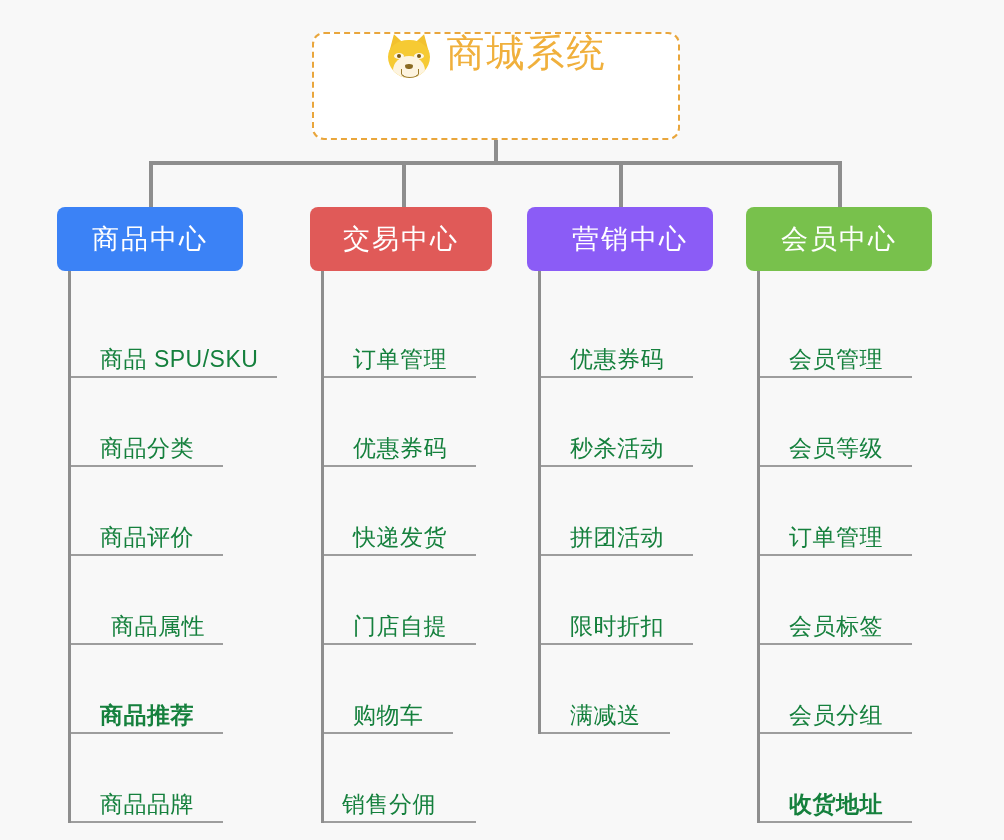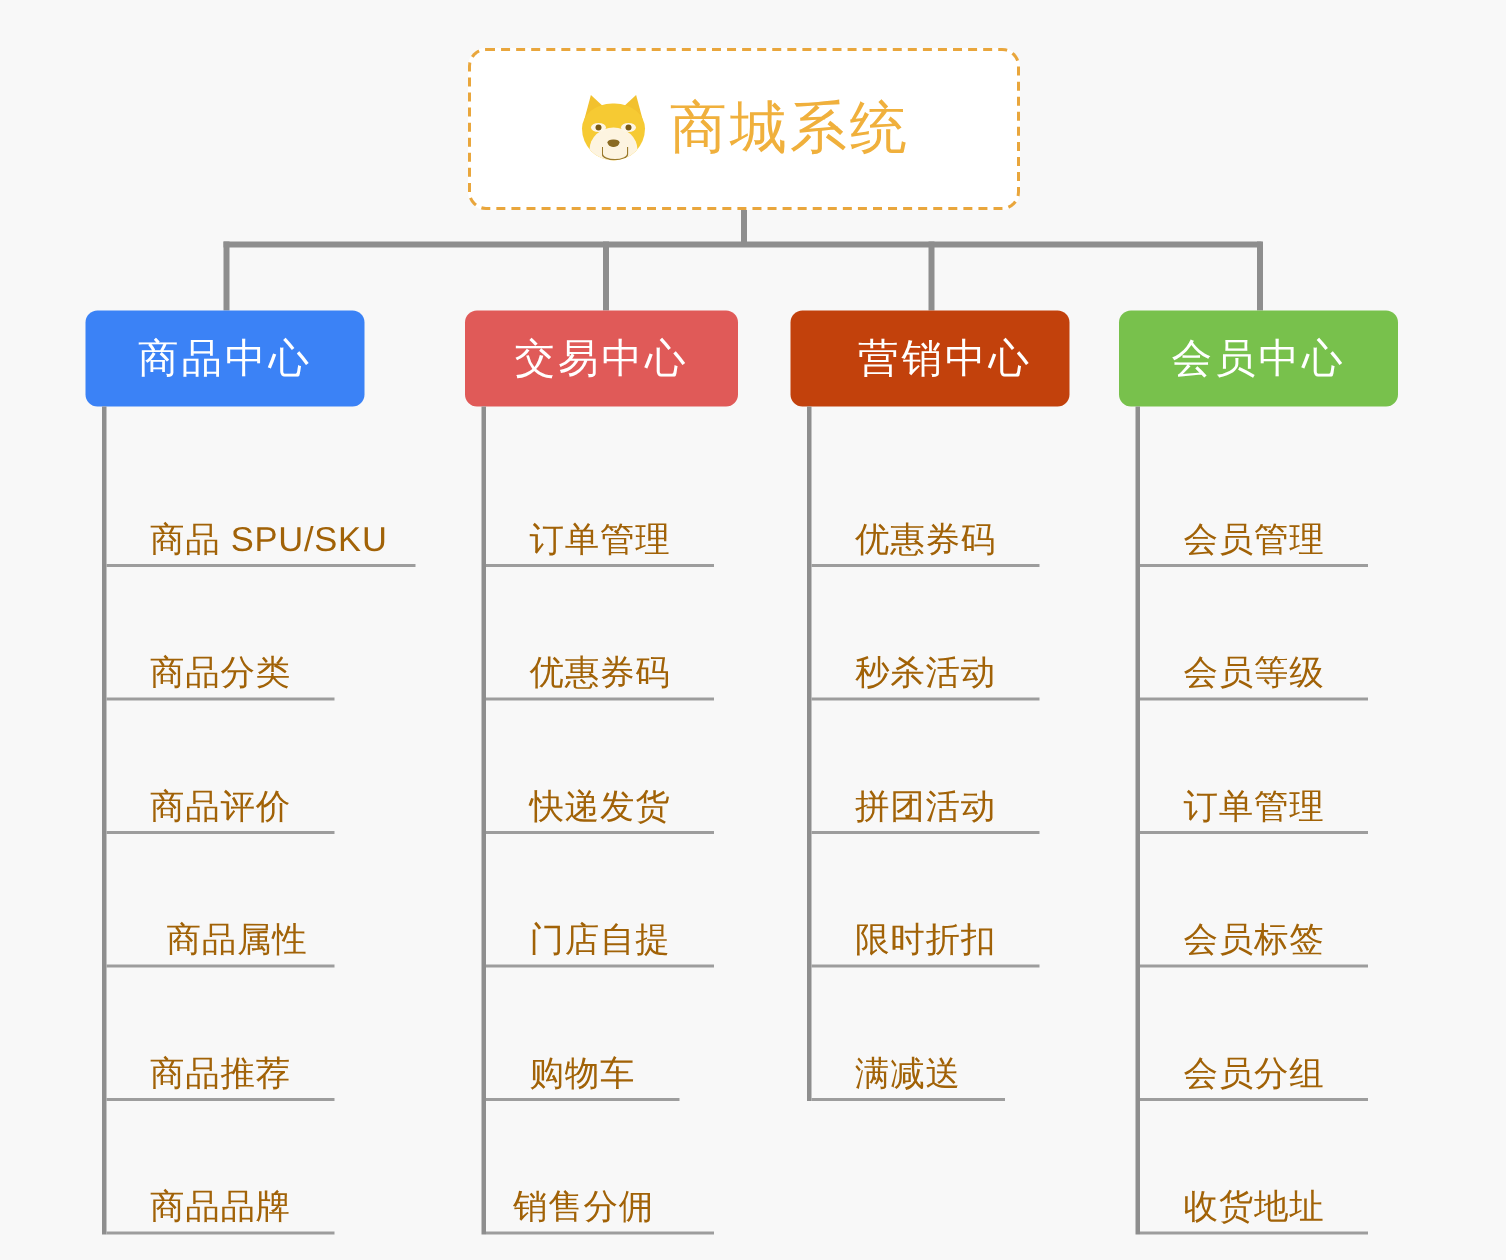--- a/index.html
+++ b/index.html
@@ -28,21 +28,20 @@
     position: absolute;
     left: 312px;
     top: 32px;
     width: 368px;
     height: 108px;
     box-sizing: border-box;
     background: #ffffff;
     border: 2px dashed #e9a63c;
     border-radius: 12px;
     display: flex;
-    align-items: center;
     justify-content: center;
     gap: 15px;
   }
   .root-label {
     font-size: 38px;
     color: #f0b03c;
     letter-spacing: 2px;
     line-height: 1;
     white-space: nowrap;
   }
@@ -179,21 +178,21 @@
     height: 89px;
     display: flex;
     align-items: flex-end;
     box-sizing: border-box;
     border-bottom: 2px solid #9d9d9d;
     padding-left: 29px;
     padding-bottom: 4px;
   }
   .leaf-label {
     font-size: 23px;
-    color: #a16207;
+    color: #15803d;
     line-height: 1.1;
     white-space: nowrap;
     letter-spacing: 0.5px;
     margin-top: 39px;
   }
 </style>
 </head>
 <body>
 
 <div id="mindmap">
@@ -233,21 +232,21 @@
           </div>
           <div class="leaf-item" style="width: 152px;">
             <span class="leaf-label">商品分类</span>
           </div>
           <div class="leaf-item" style="width: 152px;">
             <span class="leaf-label">商品评价</span>
           </div>
           <div class="leaf-item" style="width: 152px; padding-left: 40px;">
             <span class="leaf-label">商品属性</span>
           </div>
-          <div class="leaf-item" style="width: 152px;">
+          <div class="leaf-item" style="width: 152px; font-weight: bold;">
             <span class="leaf-label">商品推荐</span>
           </div>
           <div class="leaf-item" style="width: 152px;">
             <span class="leaf-label">商品品牌</span>
           </div>
         </div>
       </div>
       <div class="column" style="left: 310px; width: 182px;">
         <div class="col-header" style="background: rgb(224, 90, 88); width: 182px;">
           <span>交易中心</span>
@@ -267,21 +266,21 @@
           </div>
           <div class="leaf-item" style="width: 129px;">
             <span class="leaf-label">购物车</span>
           </div>
           <div class="leaf-item" style="width: 152px; padding-left: 18px;">
             <span class="leaf-label">销售分佣</span>
           </div>
         </div>
       </div>
       <div class="column" style="left: 527px; width: 186px;">
-        <div class="col-header" style="background: #c2410c; width: 186px; padding-left: 20px;">
+        <div class="col-header" style="background: #8b5cf6; width: 186px; padding-left: 20px;">
           <span>营销中心</span>
         </div>
         <div class="leaf-list" style="border-left-color: rgb(142, 142, 142);">
           <div class="leaf-item" style="width: 152px;">
             <span class="leaf-label">优惠券码</span>
           </div>
           <div class="leaf-item" style="width: 152px;">
             <span class="leaf-label">秒杀活动</span>
           </div>
           <div class="leaf-item" style="width: 152px;">
@@ -308,20 +307,20 @@
           </div>
           <div class="leaf-item" style="width: 152px;">
             <span class="leaf-label">订单管理</span>
           </div>
           <div class="leaf-item" style="width: 152px;">
             <span class="leaf-label">会员标签</span>
           </div>
           <div class="leaf-item" style="width: 152px;">
             <span class="leaf-label">会员分组</span>
           </div>
-          <div class="leaf-item" style="width: 152px;">
+          <div class="leaf-item" style="width: 152px; font-weight: bold;">
             <span class="leaf-label">收货地址</span>
           </div>
         </div>
       </div>
     </div>
 
 </div>
 
 </body></html>

